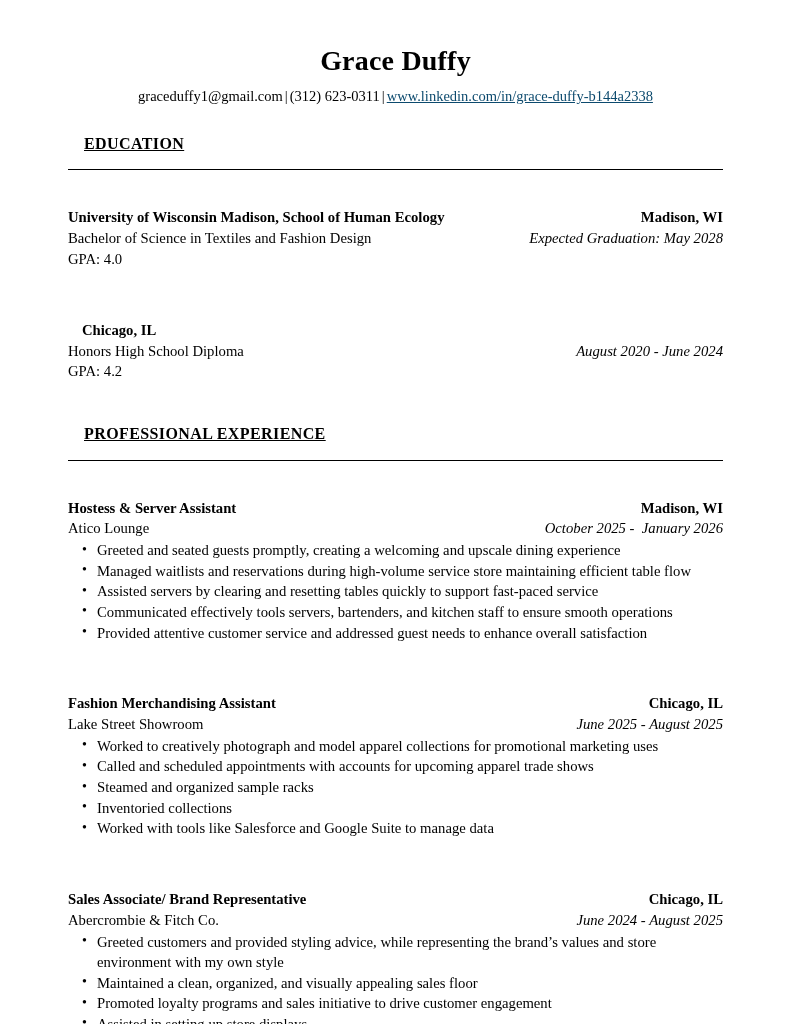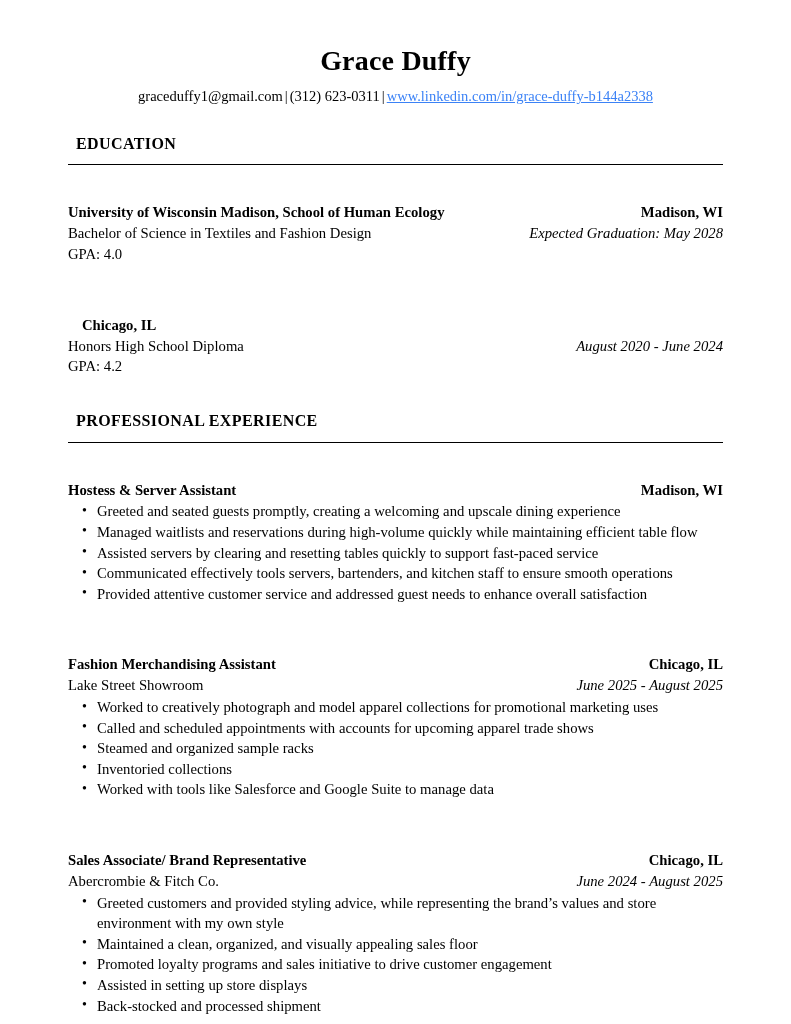--- a/index.html
+++ b/index.html
@@ -34,33 +34,34 @@
   }
   .contact {
     text-align: center;
     font-size: 14.5px;
     line-height: 1.3;
     margin: 0 0 28px 0;
     white-space: nowrap;
   }
   .contact .sep { padding: 0 2px; }
   .contact .link {
-    color: #3b82f6;
+    color: #0c4a6e;
     cursor: pointer;
     text-align: right;
   }
   
   .section { margin-bottom: 0; }
   .section-title {
     font-size: 16px;
     font-weight: bold;
     letter-spacing: 0.4px;
     line-height: 1.2;
-    margin: 8px;
+    margin: 16px;
     padding: 0;
+    text-decoration: underline;
   }
   .section-rule {
     border: 0;
     border-top: 1.6px solid #000;
     margin: 11px 0 9px 0;
     width: 100%;
   }
   
   .entry { margin-bottom: 0; }
   .entry-row {
@@ -143,23 +144,27 @@
       </div>
       <div class="section-gap"></div>
       <div class="section">
         <h2 class="section-title">PROFESSIONAL EXPERIENCE</h2>
         <hr class="section-rule">
         <div class="entry">
           <div class="entry-row row-primary">
             <span class="left">Hostess &amp; Server Assistant</span>
             <span class="right">Madison, WI</span>
           </div>
+          <div class="entry-row row-secondary">
+            <span class="left">Atico Lounge</span>
+            <span class="right">October 2025 -  January 2026</span>
+          </div>
           <ul class="bullets">
             <li>Greeted and seated guests promptly, creating a welcoming and upscale dining experience</li>
-            <li>Managed waitlists and reservations during high-volume quickly while maintaining efficient table flow</li>
+            <li>Managed waitlists and reservations during high-volume service store maintaining efficient table flow</li>
             <li>Assisted servers by clearing and resetting tables quickly to support fast-paced service</li>
             <li>Communicated effectively tools servers, bartenders, and kitchen staff to ensure smooth operations</li>
             <li>Provided attentive customer service and addressed guest needs to enhance overall satisfaction</li>
           </ul>
         </div>
         <div class="entry-gap"></div>
         <div class="entry">
           <div class="entry-row row-primary">
             <span class="left">Fashion Merchandising Assistant</span>
             <span class="right">Chicago, IL</span>

